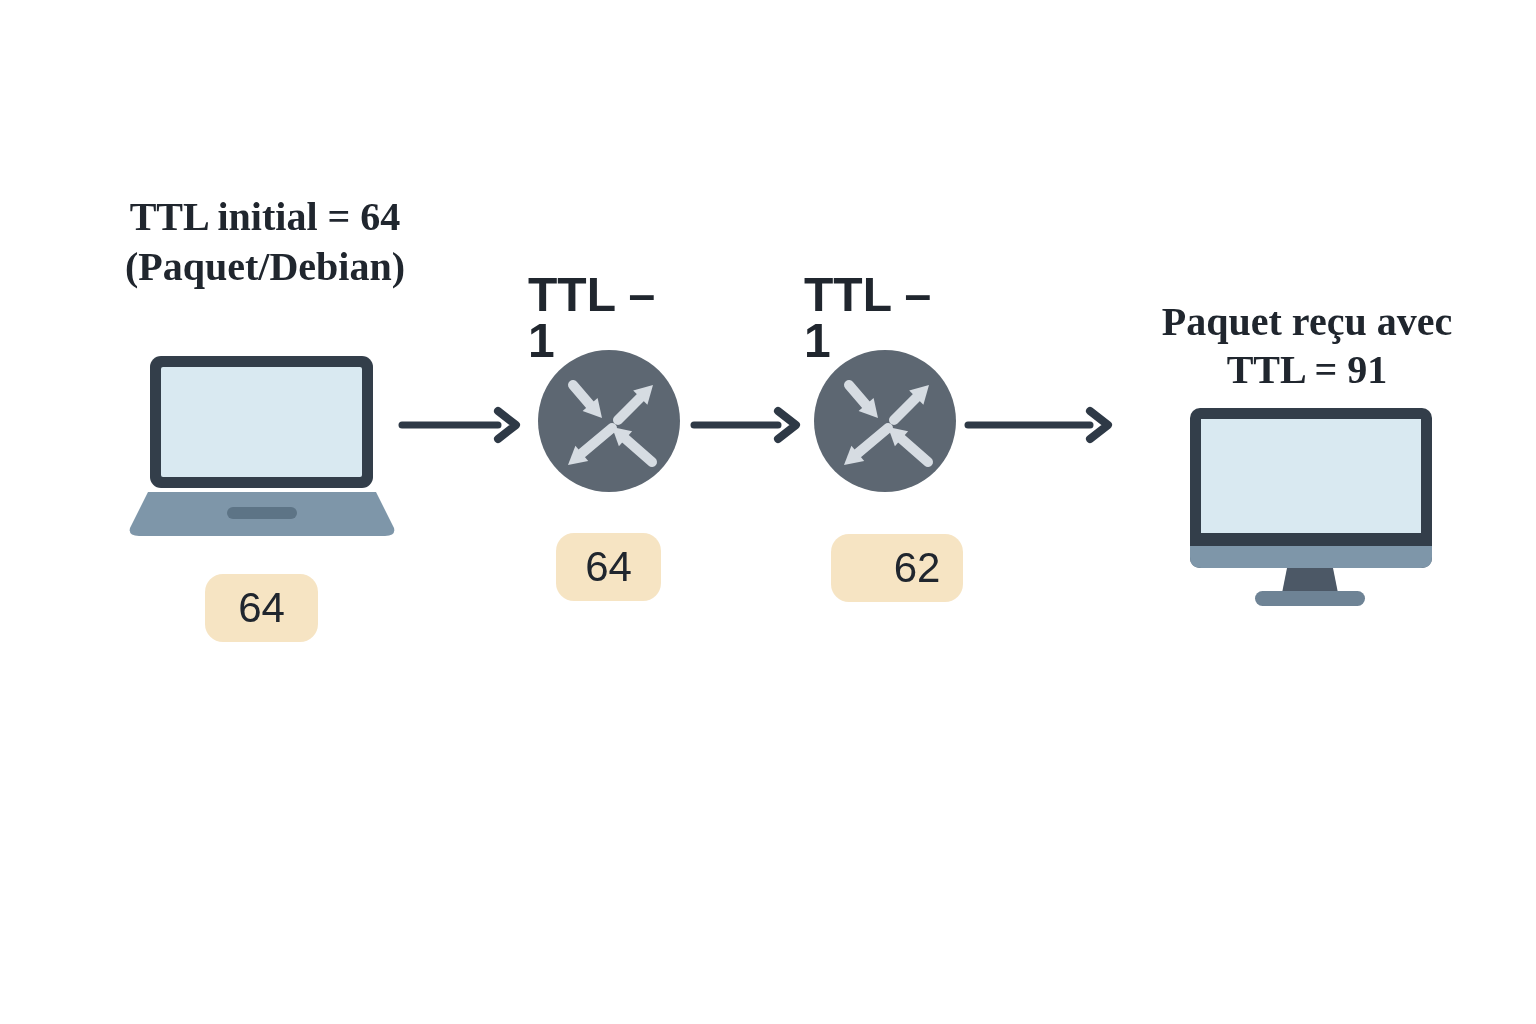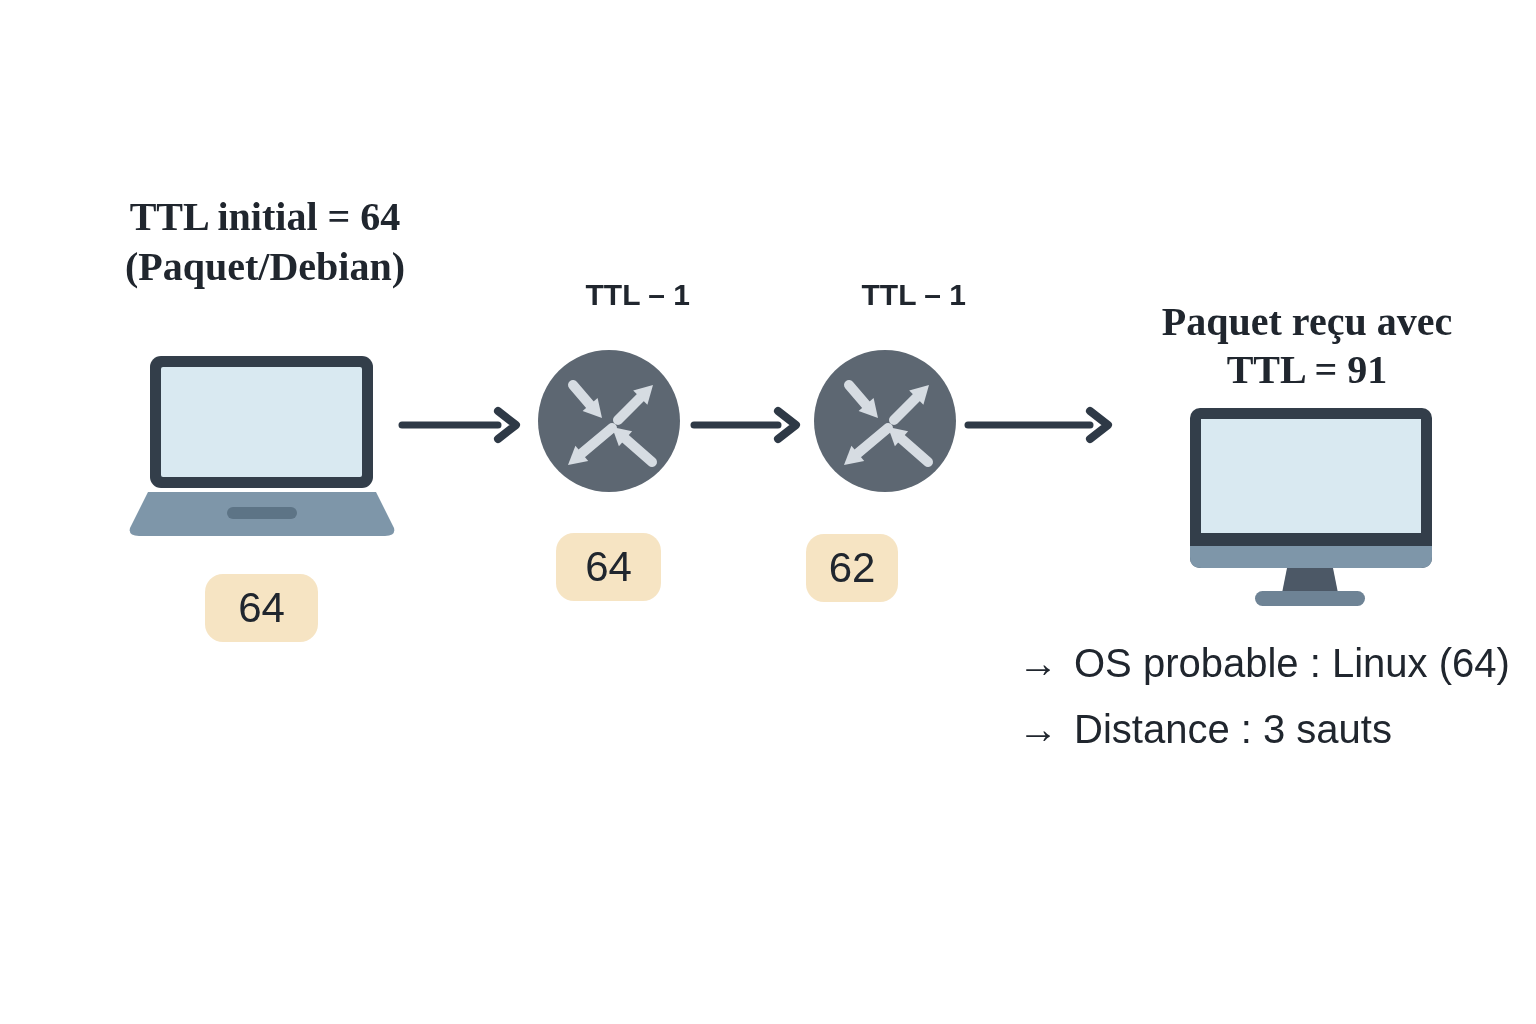--- a/index.html
+++ b/index.html
@@ -28,22 +28,22 @@
   .abs{position:absolute;}
   .node-title{
     text-align:center;
     font-size:40px;
     font-weight:600;
     line-height:50px;
     letter-spacing:0px;
     font-family:Liberation Serif, serif;
   }
   .hop-title{
-    text-align:right;
-    font-size:30px;
+    text-align:left;
+    font-size:48px;
     font-weight:600;
     line-height:46px;
   }
   .ttl-badge{
     display:flex;align-items:center;justify-content:center;
     background:var(--badge-bg);
     border-radius:18px;
     font-size:42px;
     font-weight:500;
     color:var(--text);
@@ -124,21 +124,21 @@
         <path d="M80 70 L103.7 46.3" fill="none"></path>
         <polygon points="115,35 109.4,54.8 95.2,40.6" stroke="none"></polygon>
         <path d="M74 78 L42.2 104.7" fill="none"></path>
         <polygon points="30,115 37.4,95.7 50.2,111.1" stroke="none"></polygon>
         <path d="M114 112 L86 87.5" fill="none"></path>
         <polygon points="74,77 94.1,81.3 80.9,96.3" stroke="none"></polygon>
       </g>
     </svg>
   </div>
 
-  <div class="abs ttl-badge" style="left:806px;top:534px;width:92px;height:68px;">
+  <div class="abs ttl-badge" style="left:831px;top:534px;width:92px;height:68px;padding-left:40px;">
     <span>62</span>
   </div>
 
   <svg class="abs" style="left:964px;top:404px;" width="150" height="42" viewBox="0 0 150 42" aria-hidden="true">
     <path d="M4 21 H126" stroke="var(--connector)" stroke-width="7" stroke-linecap="round" fill="none"></path>
     <path d="M126 7 L144 21 L126 35" stroke="var(--connector)" stroke-width="8" stroke-linecap="round" stroke-linejoin="round" fill="none"></path>
   </svg>
 
   <div class="abs node-title" style="left:1117px;top:298px;width:380px;line-height:48px;">
     <div>Paquet reçu avec</div>
@@ -146,22 +146,14 @@
   </div>
 
   <svg class="abs" style="left:1188px;top:406px;" width="246" height="208" viewBox="0 0 246 208" aria-hidden="true">
     <rect x="2" y="2" width="242" height="160" rx="10" fill="var(--device-dark)"></rect>
     <rect x="13" y="13" width="220" height="114" fill="var(--screen-blue)"></rect>
     <path d="M2 140 H244 V151 Q244 162 233 162 H13 Q2 162 2 151 Z" fill="var(--device-gray)"></path>
     <path d="M99 162 H145 L151 192 H93 Z" fill="var(--stand)"></path>
     <rect x="67" y="185" width="110" height="15" rx="7.5" fill="var(--monitor-base)"></rect>
   </svg>
 
-  <div class="abs results" style="left:1018px;top:640px;">
-    <div class="result-line">
-      <span class="result-prefix">→</span><span>OS probable : Linux (64)</span>
-    </div>
-    <div class="result-line">
-      <span class="result-prefix">→</span><span>Distance : 3 sauts</span>
-    </div>
-  </div>
 
 </div>
 
 </body></html>

